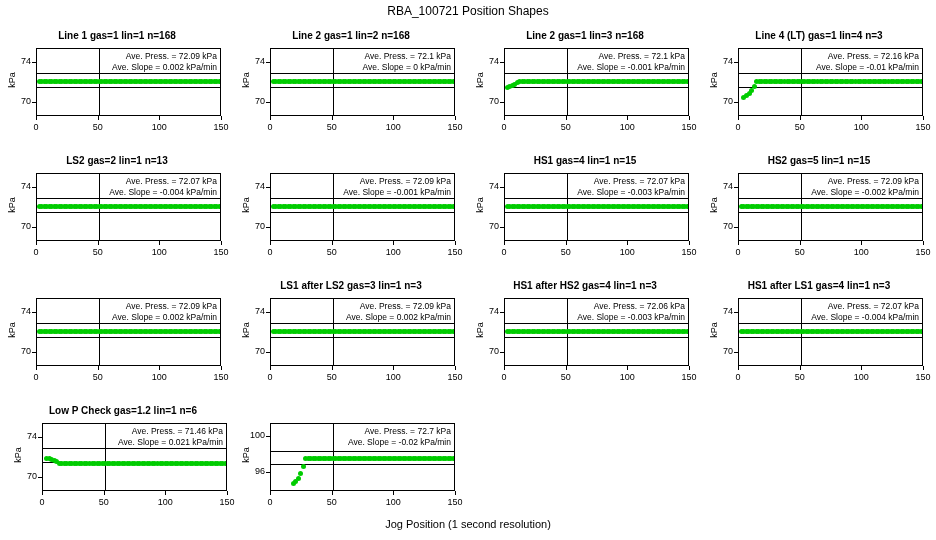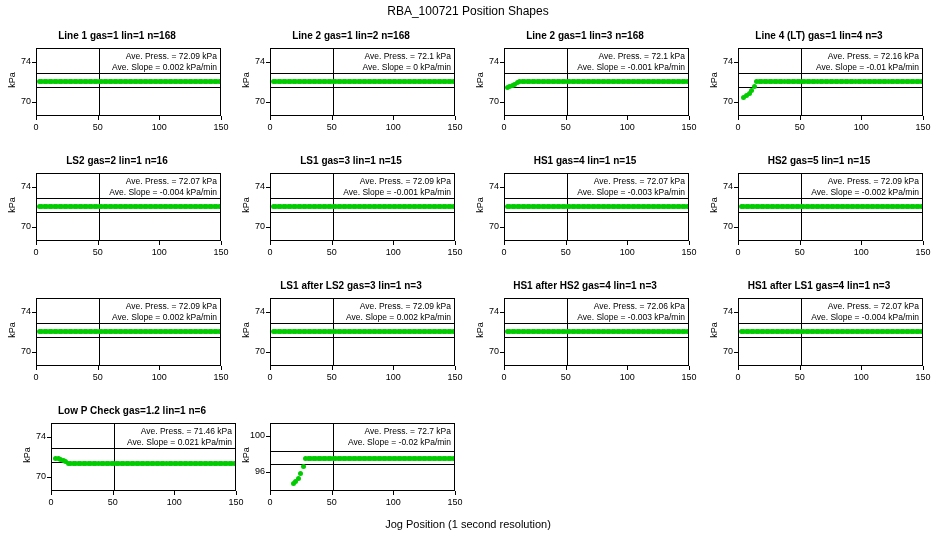--- a/index.html
+++ b/index.html
@@ -481,21 +481,21 @@
       <div class="xtick" style="left: 144.333px; width: 30px; top: 104px;">100</div>
       <div class="xtickmark" style="left: 159.333px; top: 98px; height: 4px;"></div>
       <div class="xtick" style="left: 206px; width: 30px; top: 104px;">150</div>
       <div class="xtickmark" style="left: 221px; top: 98px; height: 4px;"></div>
       <div class="annot" style="left: 66px; width: 151px; top: 33px;">
         <div>Ave. Press. =  72.16 kPa</div>
         <div>Ave. Slope =  -0.01  kPa/min</div>
       </div>
     </div>
     <div class="panel" style="left: 0px; top: 125px; width: 234px; height: 125px;">
-      <div class="panel-title" style="top: 12px;">LS2 gas=2 lin=1 n=16</div>
+      <div class="panel-title" style="top: 12px;">LS2 gas=2 lin=1 n=13</div>
       <div class="ylabel" style="left: 0px; top: 57px; width: 24px; text-align: center;">kPa</div>
       <div class="plotbox" style="left: 36px; top: 30px; width: 185px; height: 68px;">
         <div class="hline" style="top: 24px;"></div>
         <div class="hline" style="top: 38px;"></div>
         <div class="vline" style="left: 61.6667px;"></div>
         <div class="dot" style="background: rgb(0, 204, 0); left: -0.0333333px; top: 29.5px;"></div>
         <div class="dot" style="background: rgb(0, 204, 0); left: 2.46712px; top: 29.5px;"></div>
         <div class="dot" style="background: rgb(0, 204, 0); left: 4.96758px; top: 29.5px;"></div>
         <div class="dot" style="background: rgb(0, 204, 0); left: 7.46804px; top: 29.5px;"></div>
         <div class="dot" style="background: rgb(0, 204, 0); left: 9.96849px; top: 29.5px;"></div>
@@ -580,21 +580,20 @@
       <div class="xtick" style="left: 144.333px; width: 30px; top: 104px;">100</div>
       <div class="xtickmark" style="left: 159.333px; top: 98px; height: 4px;"></div>
       <div class="xtick" style="left: 206px; width: 30px; top: 104px;">150</div>
       <div class="xtickmark" style="left: 221px; top: 98px; height: 4px;"></div>
       <div class="annot" style="left: 66px; width: 151px; top: 33px;">
         <div>Ave. Press. =  72.07 kPa</div>
         <div>Ave. Slope =  -0.004  kPa/min</div>
       </div>
     </div>
     <div class="panel" style="left: 234px; top: 125px; width: 234px; height: 125px;">
-      <div class="panel-title" style="top: 12px;">LS1 gas=3 lin=1 n=15</div>
       <div class="ylabel" style="left: 0px; top: 57px; width: 24px; text-align: center;">kPa</div>
       <div class="plotbox" style="left: 36px; top: 30px; width: 185px; height: 68px;">
         <div class="hline" style="top: 24px;"></div>
         <div class="hline" style="top: 38px;"></div>
         <div class="vline" style="left: 61.6667px;"></div>
         <div class="dot" style="background: rgb(0, 204, 0); left: -0.0333333px; top: 29.5px;"></div>
         <div class="dot" style="background: rgb(0, 204, 0); left: 2.46712px; top: 29.5px;"></div>
         <div class="dot" style="background: rgb(0, 204, 0); left: 4.96758px; top: 29.5px;"></div>
         <div class="dot" style="background: rgb(0, 204, 0); left: 7.46804px; top: 29.5px;"></div>
         <div class="dot" style="background: rgb(0, 204, 0); left: 9.96849px; top: 29.5px;"></div>
@@ -1271,21 +1270,21 @@
       <div class="xtickmark" style="left: 97.6667px; top: 98px; height: 4px;"></div>
       <div class="xtick" style="left: 144.333px; width: 30px; top: 104px;">100</div>
       <div class="xtickmark" style="left: 159.333px; top: 98px; height: 4px;"></div>
       <div class="xtick" style="left: 206px; width: 30px; top: 104px;">150</div>
       <div class="xtickmark" style="left: 221px; top: 98px; height: 4px;"></div>
       <div class="annot" style="left: 66px; width: 151px; top: 33px;">
         <div>Ave. Press. =  72.07 kPa</div>
         <div>Ave. Slope =  -0.004  kPa/min</div>
       </div>
     </div>
-    <div class="panel" style="left: 15px; top: 375px; width: 234px; height: 125px;">
+    <div class="panel" style="left: 6px; top: 375px; width: 234px; height: 125px;">
       <div class="panel-title" style="top: 12px;">Low P Check gas=1.2 lin=1 n=6</div>
       <div class="ylabel" style="left: 0px; top: 57px; width: 24px; text-align: center;">kPa</div>
       <div class="plotbox" style="left: 36px; top: 30px; width: 185px; height: 68px;">
         <div class="hline" style="top: 24px;"></div>
         <div class="hline" style="top: 38px;"></div>
         <div class="vline" style="left: 61.6667px;"></div>
         <div class="dot" style="background: rgb(0, 204, 0); left: 1.2px; top: 31.5px;"></div>
         <div class="dot" style="background: rgb(0, 204, 0); left: 3.71806px; top: 31.9px;"></div>
         <div class="dot" style="background: rgb(0, 204, 0); left: 6.23611px; top: 32.6px;"></div>
         <div class="dot" style="background: rgb(0, 204, 0); left: 8.75417px; top: 33.6px;"></div>

